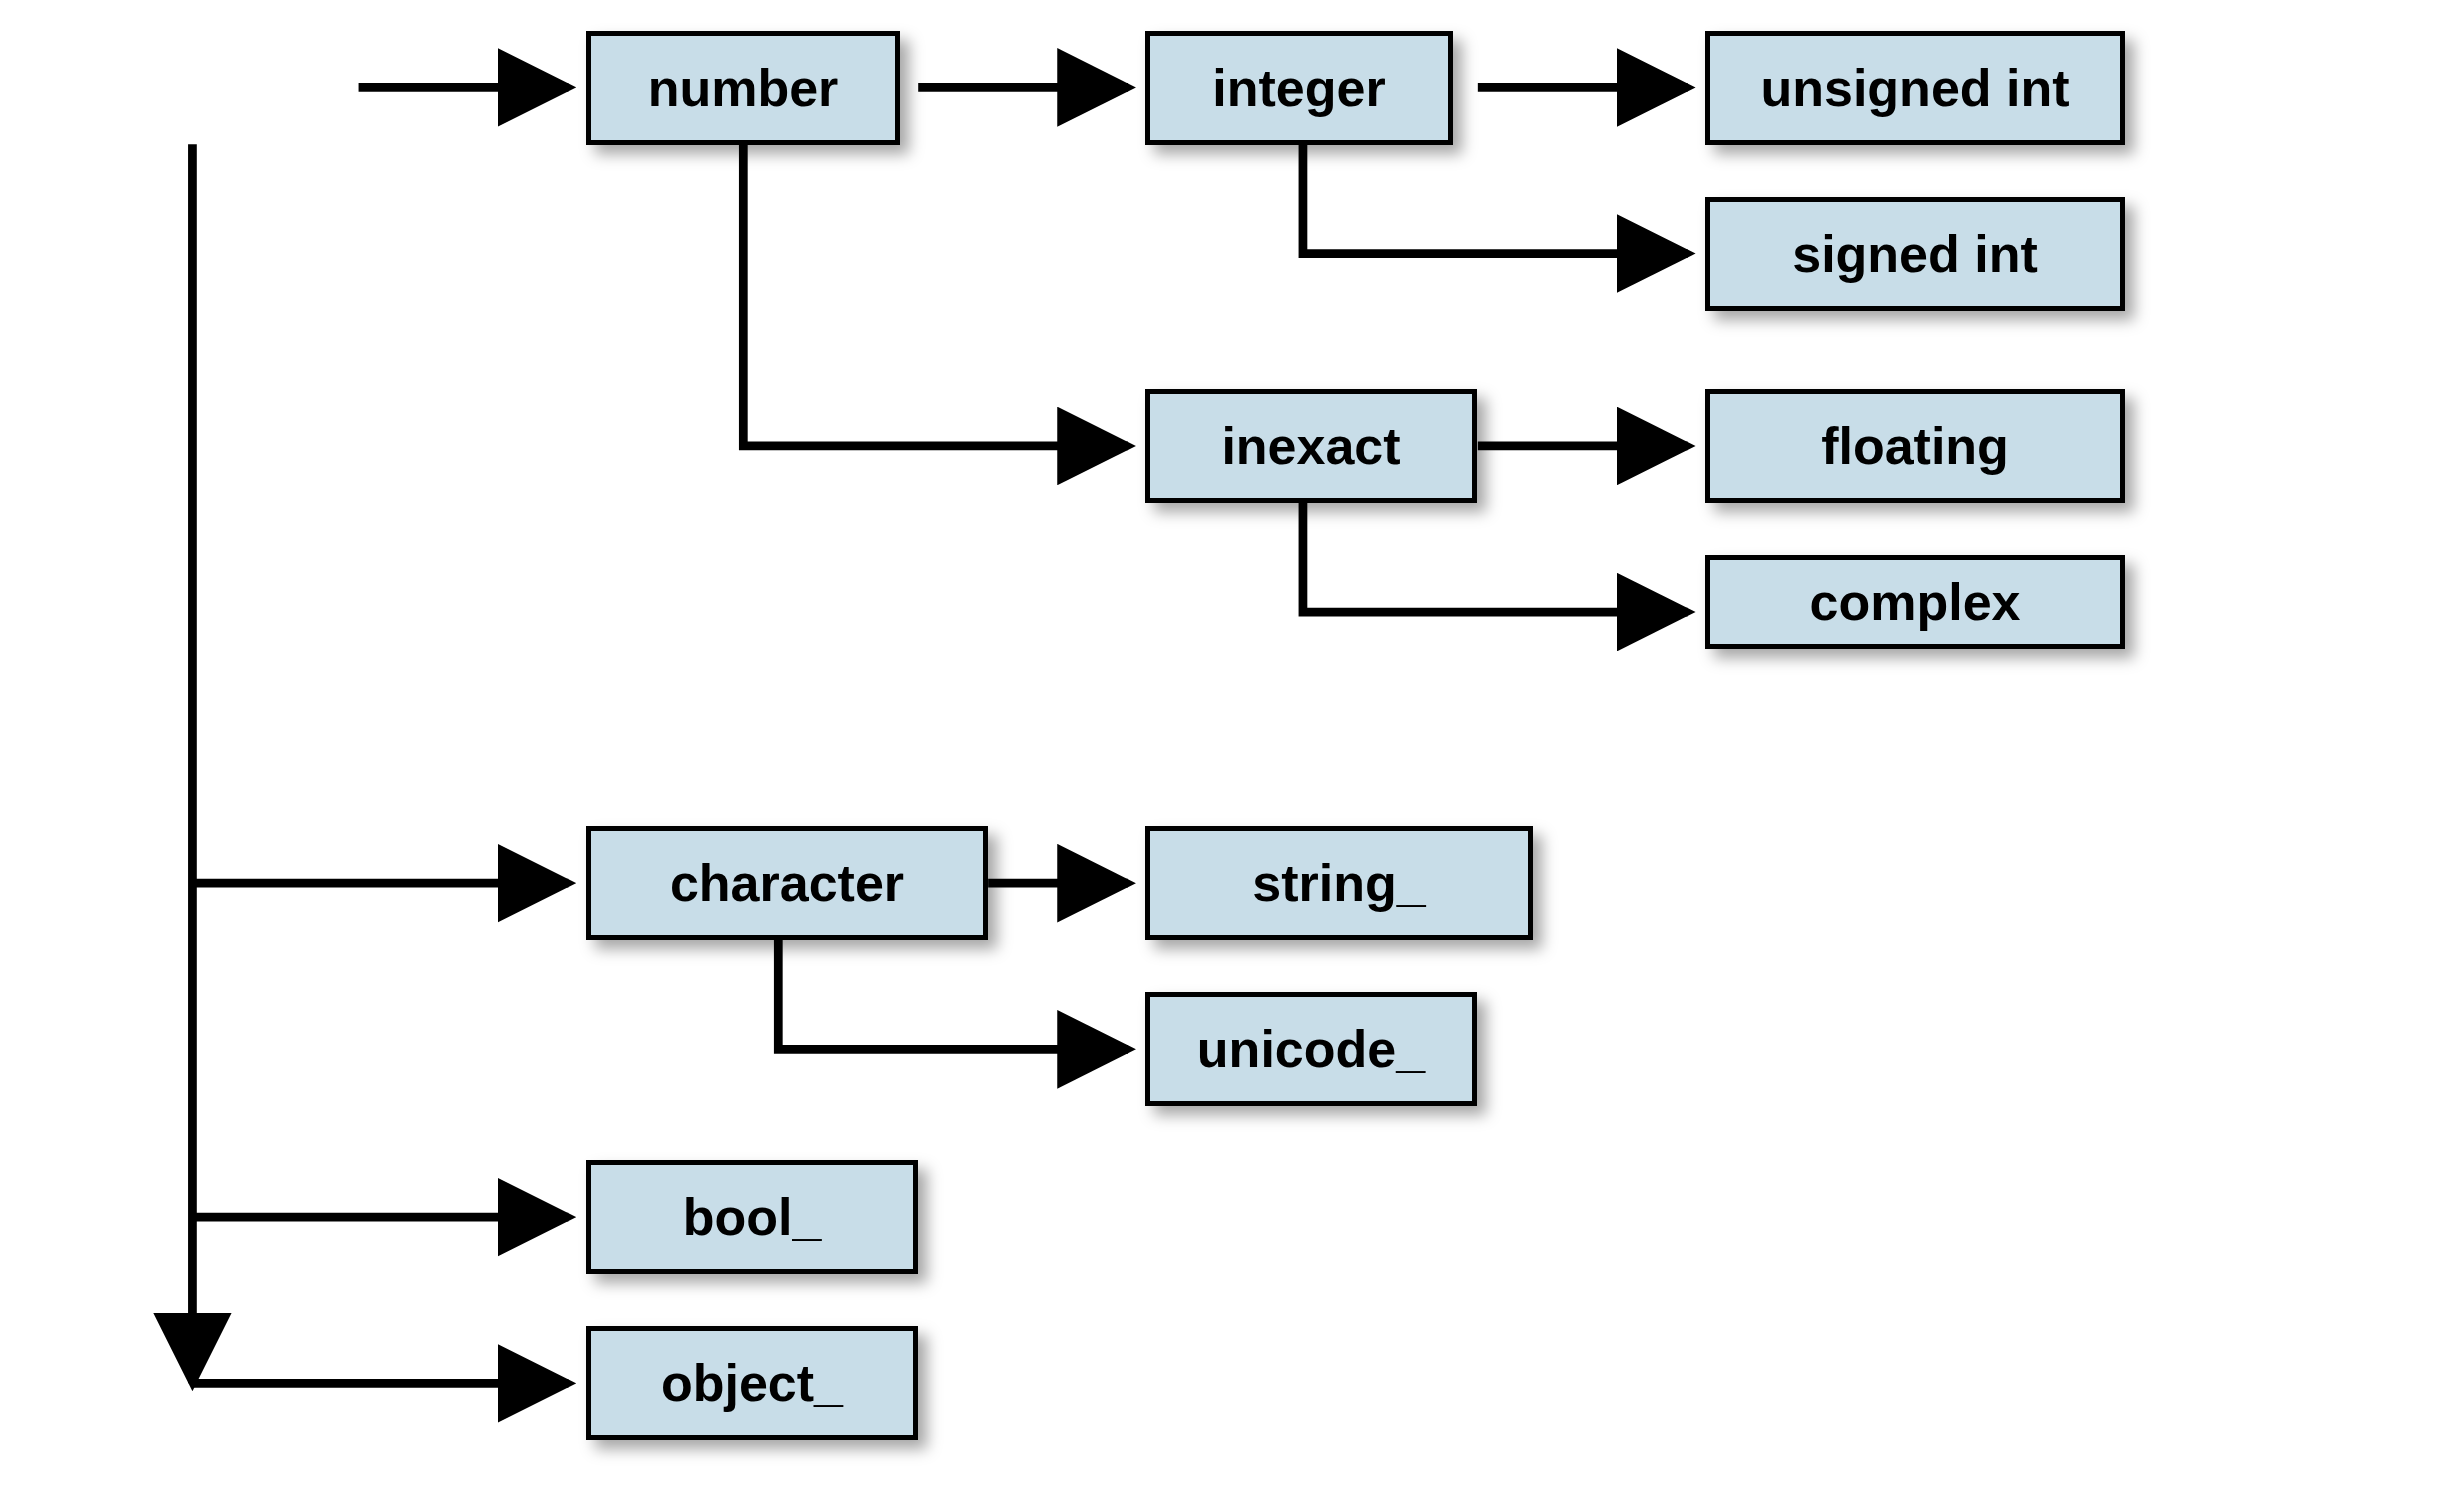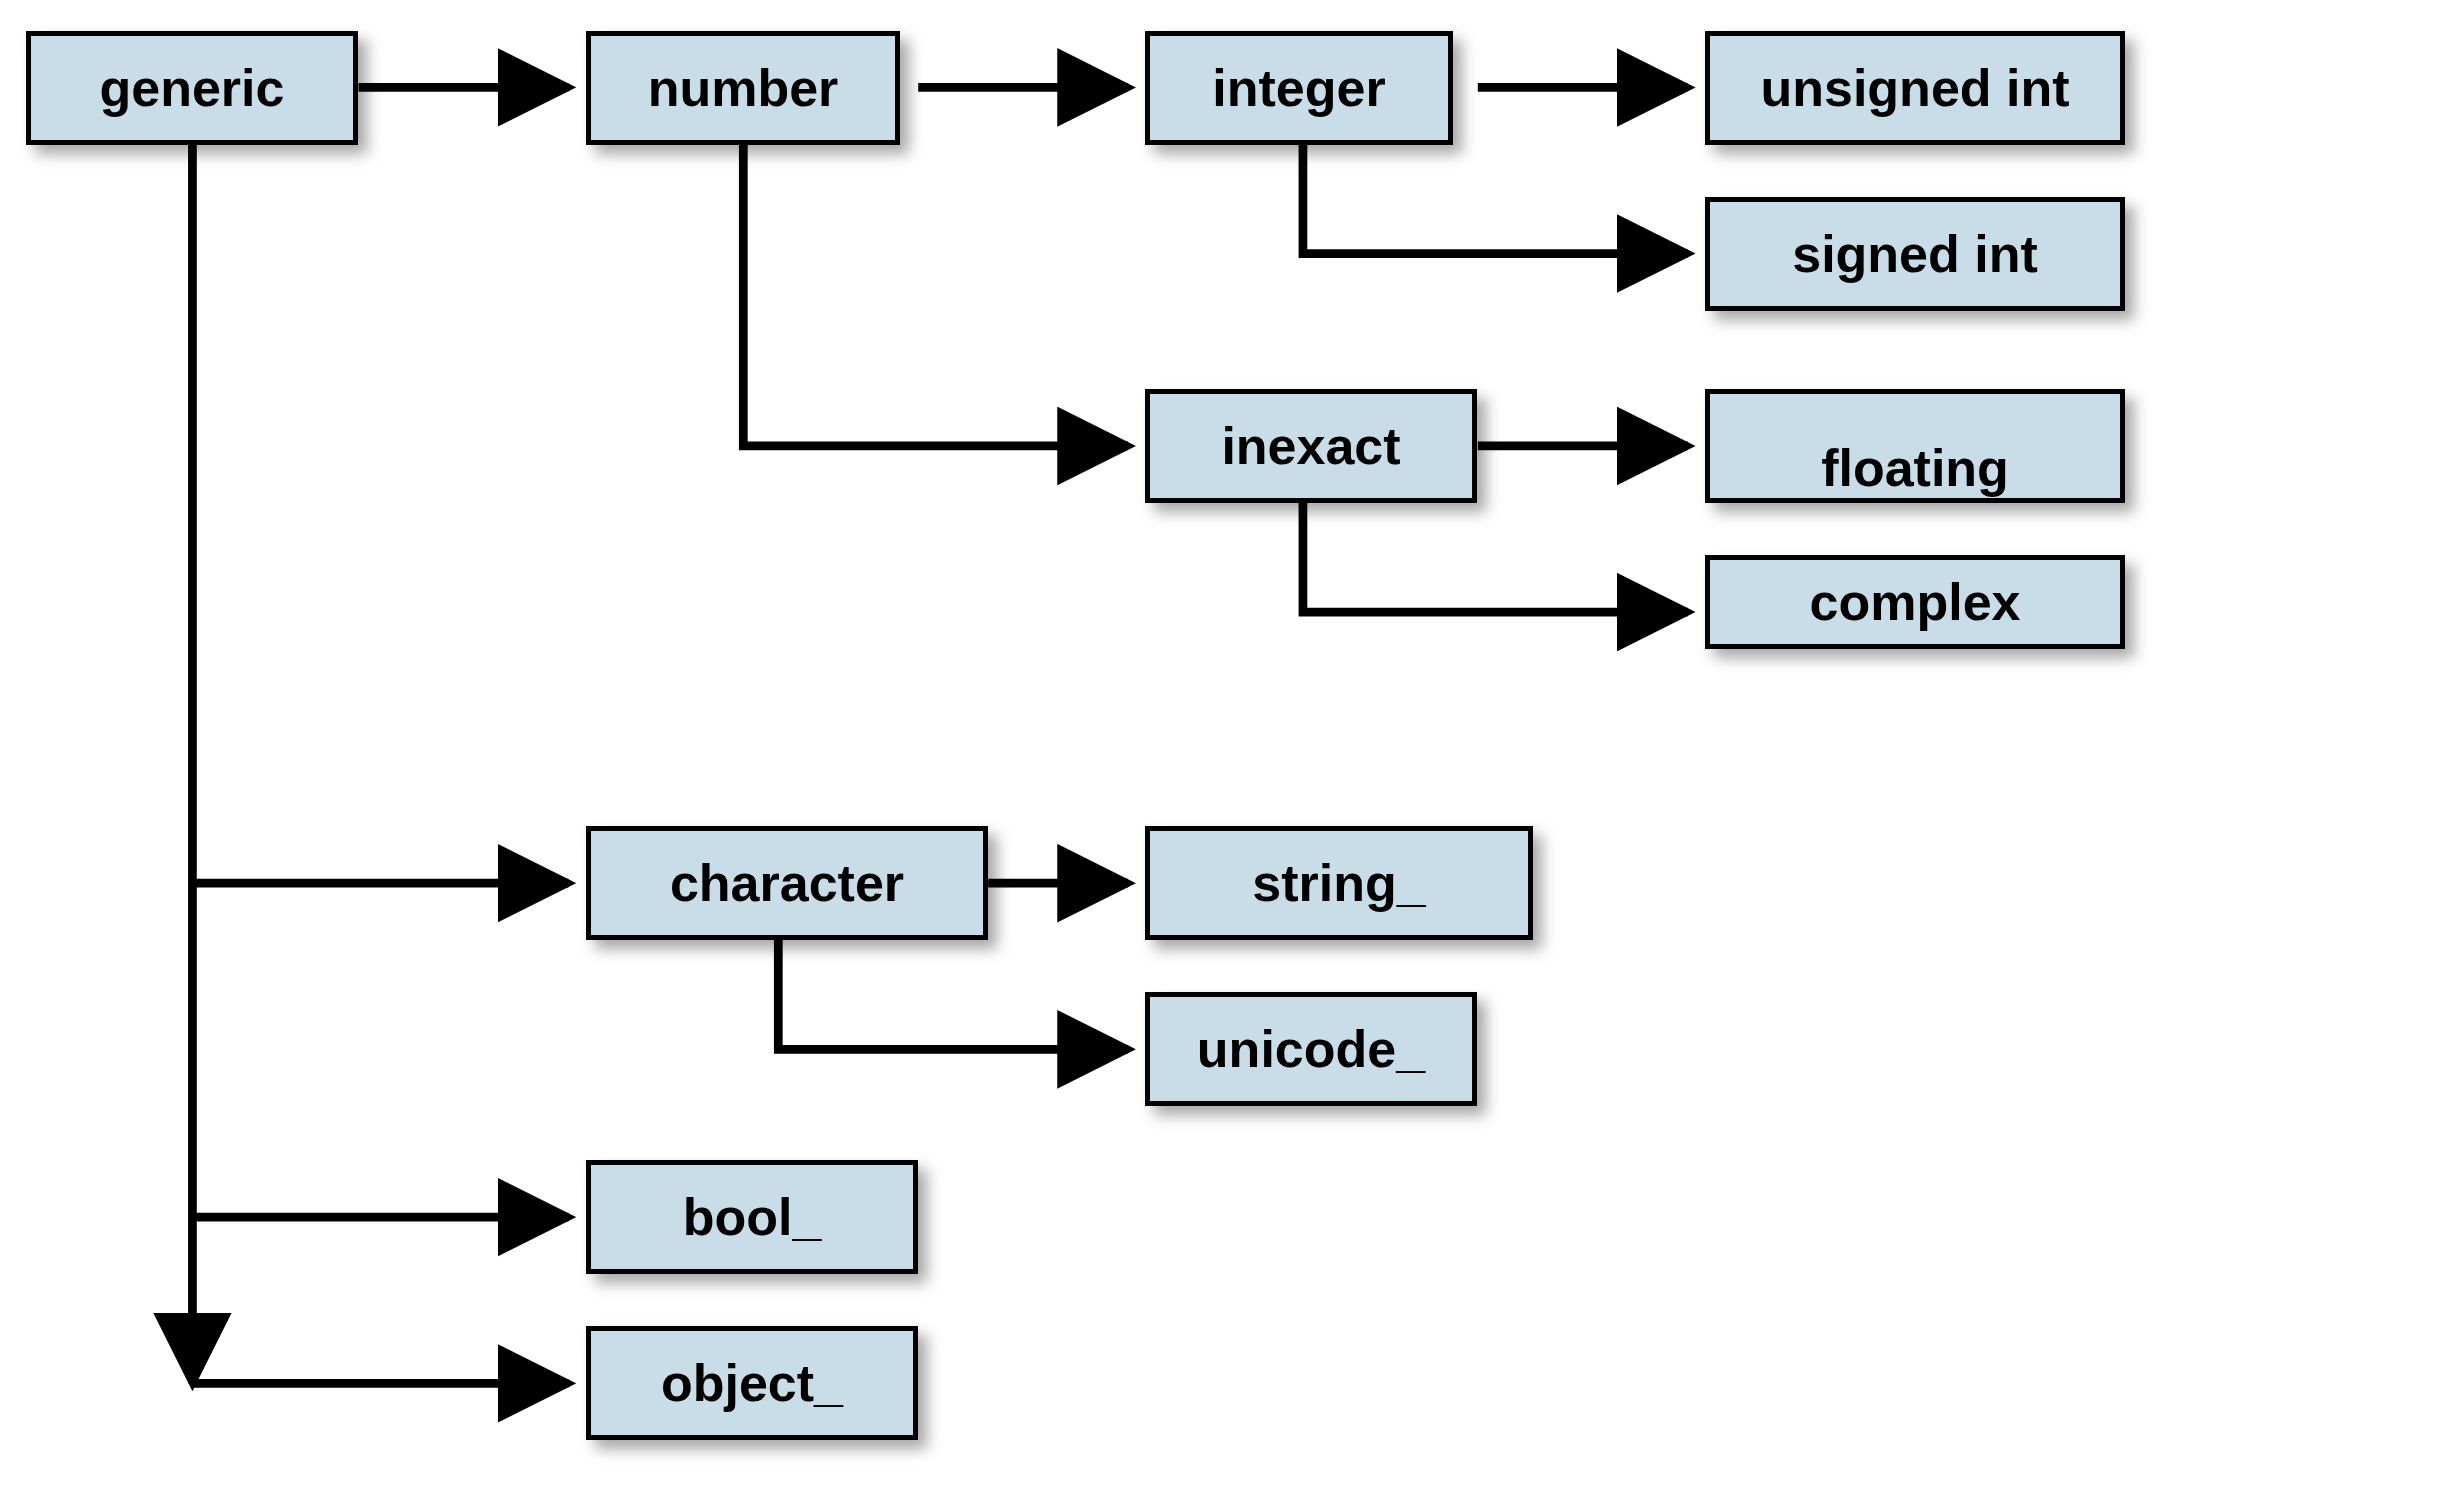--- a/index.html
+++ b/index.html
@@ -71,23 +71,20 @@
       <path d="M 1130 1010 L 1290 1010"></path>
 
       <path d="M 890 1075 L 890 1200 L 1290 1200"></path>
 
       <path d="M 220 1392 L 650 1392"></path>
 
       <path d="M 220 1582 L 650 1582"></path>
     </g>
   </svg>
 
-  <div class="node" style="left:26px; top:31px; width:332px; height:114px;">
-    <span>generic</span>
-  </div>
 
   <div class="node" style="left:586px; top:31px; width:314px; height:114px;">
     <span>number</span>
   </div>
 
   <div class="node" style="left:1145px; top:31px; width:308px; height:114px;">
     <span>integer</span>
   </div>
 
   <div class="node" style="left:1705px; top:31px; width:420px; height:114px;">
@@ -95,21 +92,21 @@
   </div>
 
   <div class="node" style="left:1705px; top:197px; width:420px; height:114px;">
     <span>signed int</span>
   </div>
 
   <div class="node" style="left:1145px; top:389px; width:332px; height:114px;">
     <span>inexact</span>
   </div>
 
-  <div class="node" style="left:1705px; top:389px; width:420px; height:114px;align-items:flex-end;">
+  <div class="node" style="left:1705px; top:389px; width:420px; height:114px;">
     <span>floating</span>
   </div>
 
   <div class="node" style="left:1705px; top:555px; width:420px; height:94px;">
     <span>complex</span>
   </div>
 
   <div class="node" style="left:586px; top:826px; width:402px; height:114px;text-align:center;">
     <span>character</span>
   </div>

